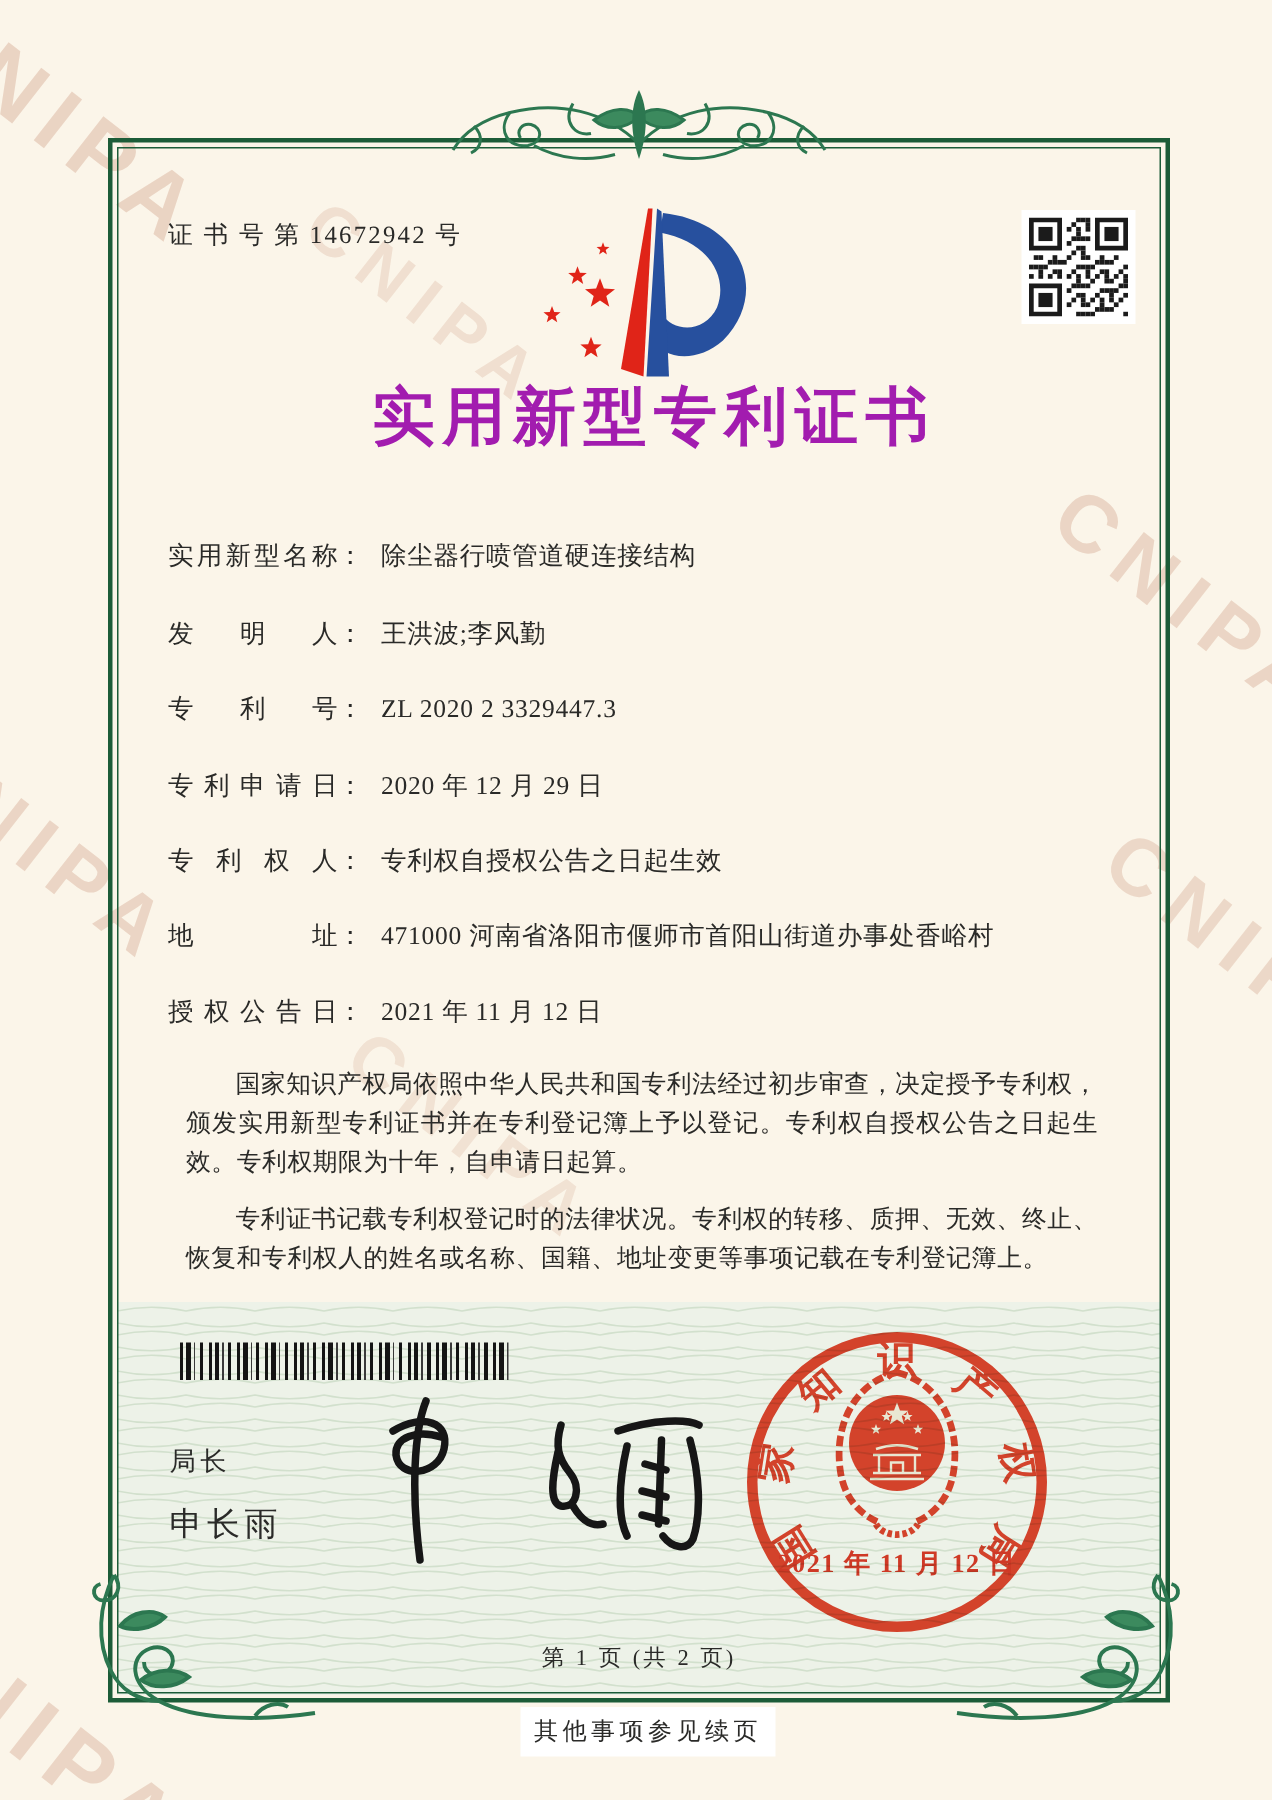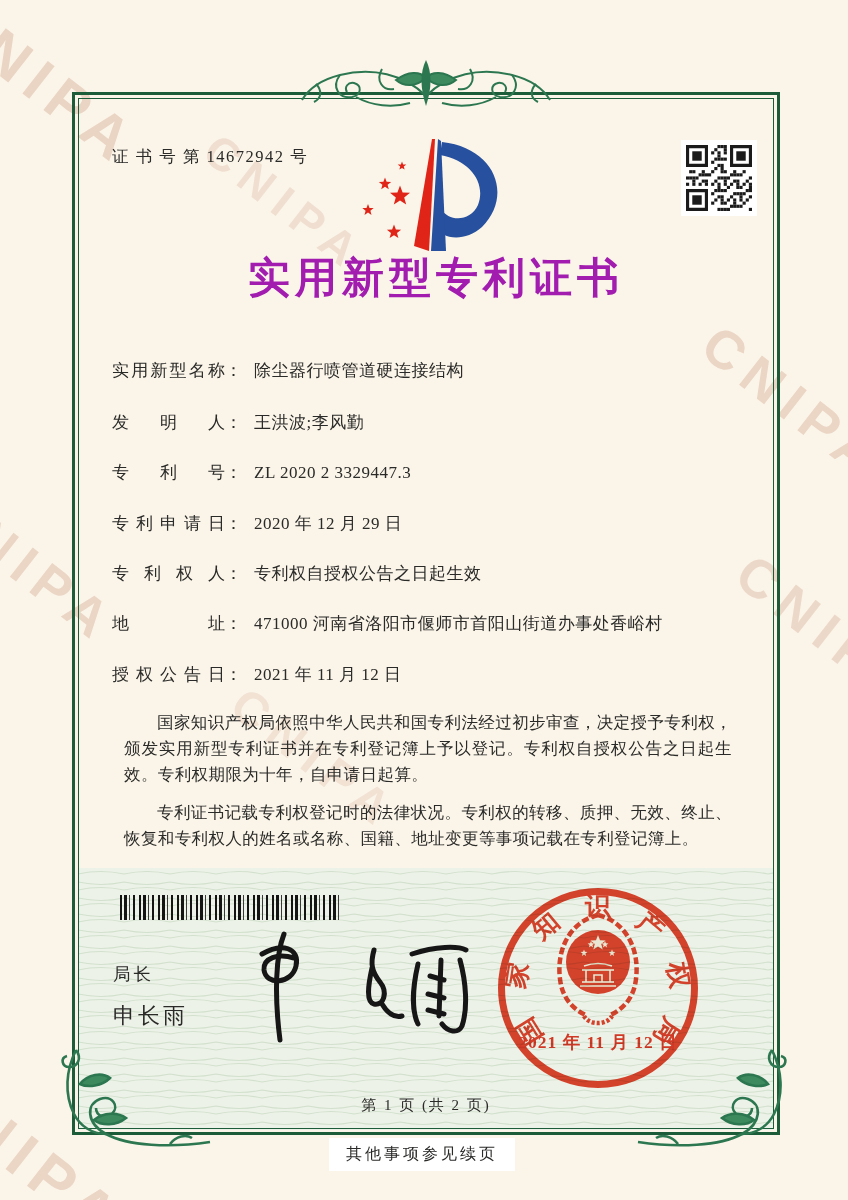--- a/index.html
+++ b/index.html
@@ -82,21 +82,21 @@
     transform:rotate(var(--a)) translateY(-82px);
     font-size:26px;font-weight:700;color:#e23a22;
   }
   .emblem{position:absolute;left:52px;top:28px;width:104px;height:114px;}
   .seal-date{position:absolute;left:0;right:0;top:146px;text-align:center;
     color:#dd2f1b;font-size:17.5px;font-weight:700;letter-spacing:1px;}
 
   
   .page-number{position:absolute;left:72px;width:708px;top:1096px;text-align:center;
     font-size:15px;letter-spacing:2px;z-index:5;}
-  .continuation{position:absolute;left:329px;top:1138px;width:186px;height:33px;background:#fff;
+  .continuation{position:absolute;left:347px;top:1138px;width:170px;height:33px;background:#fff;
     display:flex;align-items:center;justify-content:center;
     font-size:16px;letter-spacing:3px;z-index:5;}
 </style>
 </head>
 <body>
 
 <div class="page">
 
   <span class="wm wm1">CNIPA</span>
   <span class="wm wm2">CNIPA</span>

